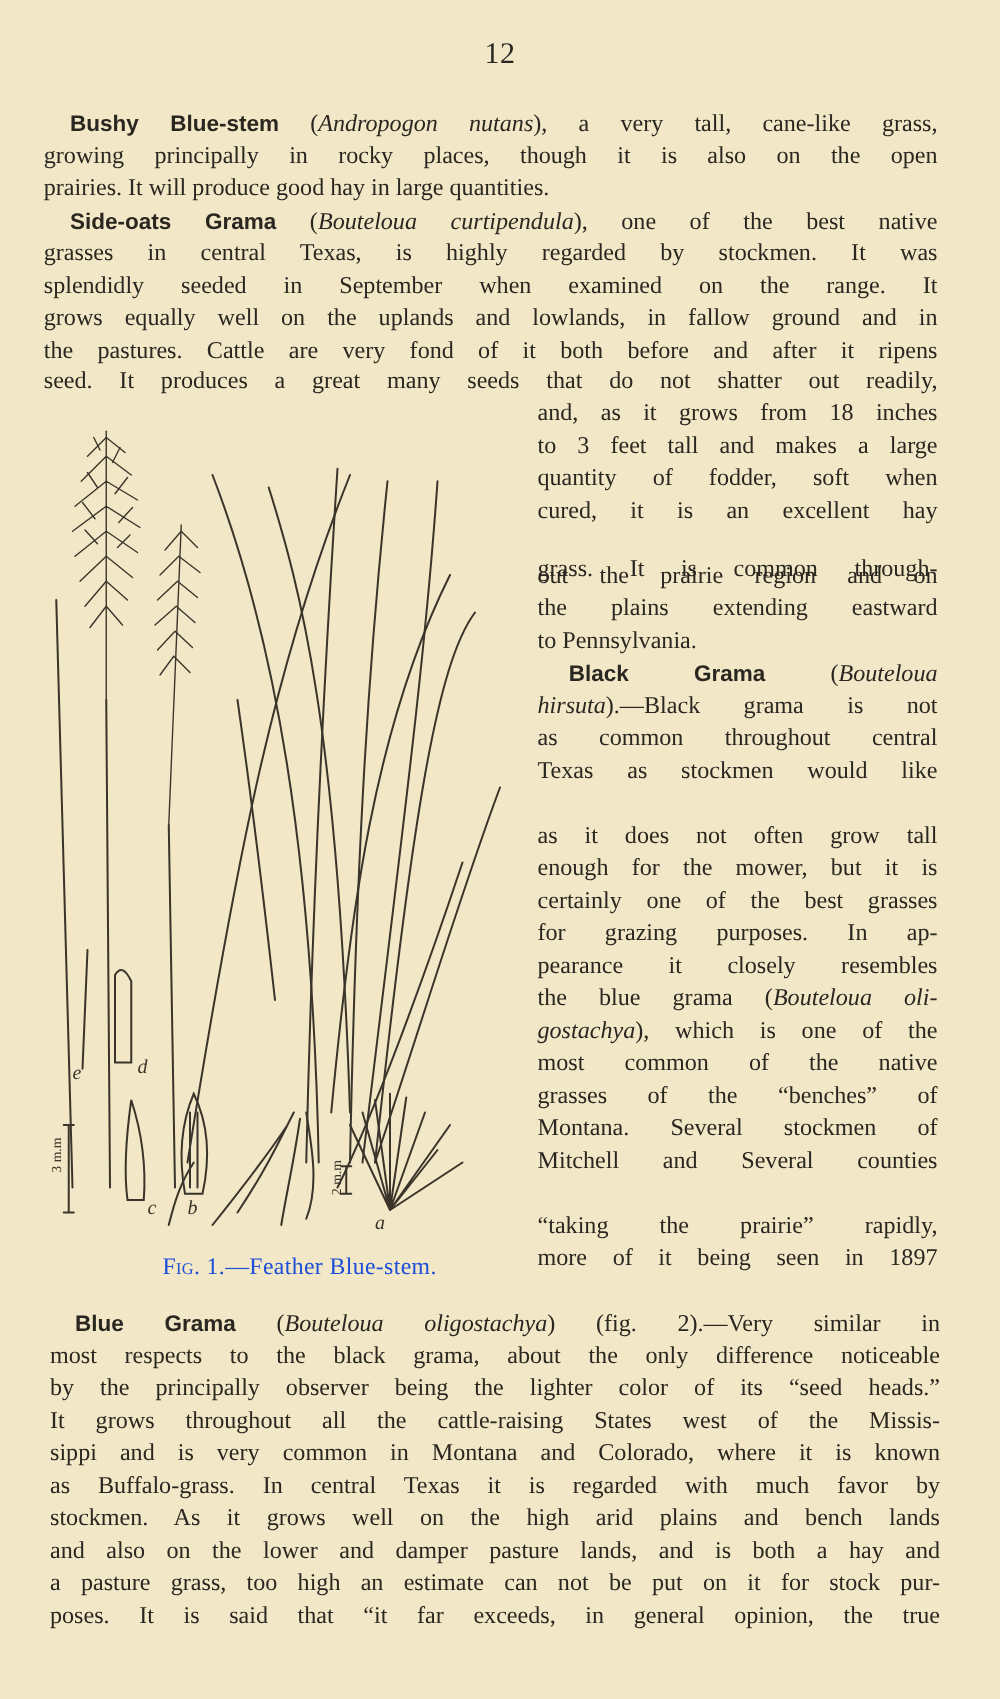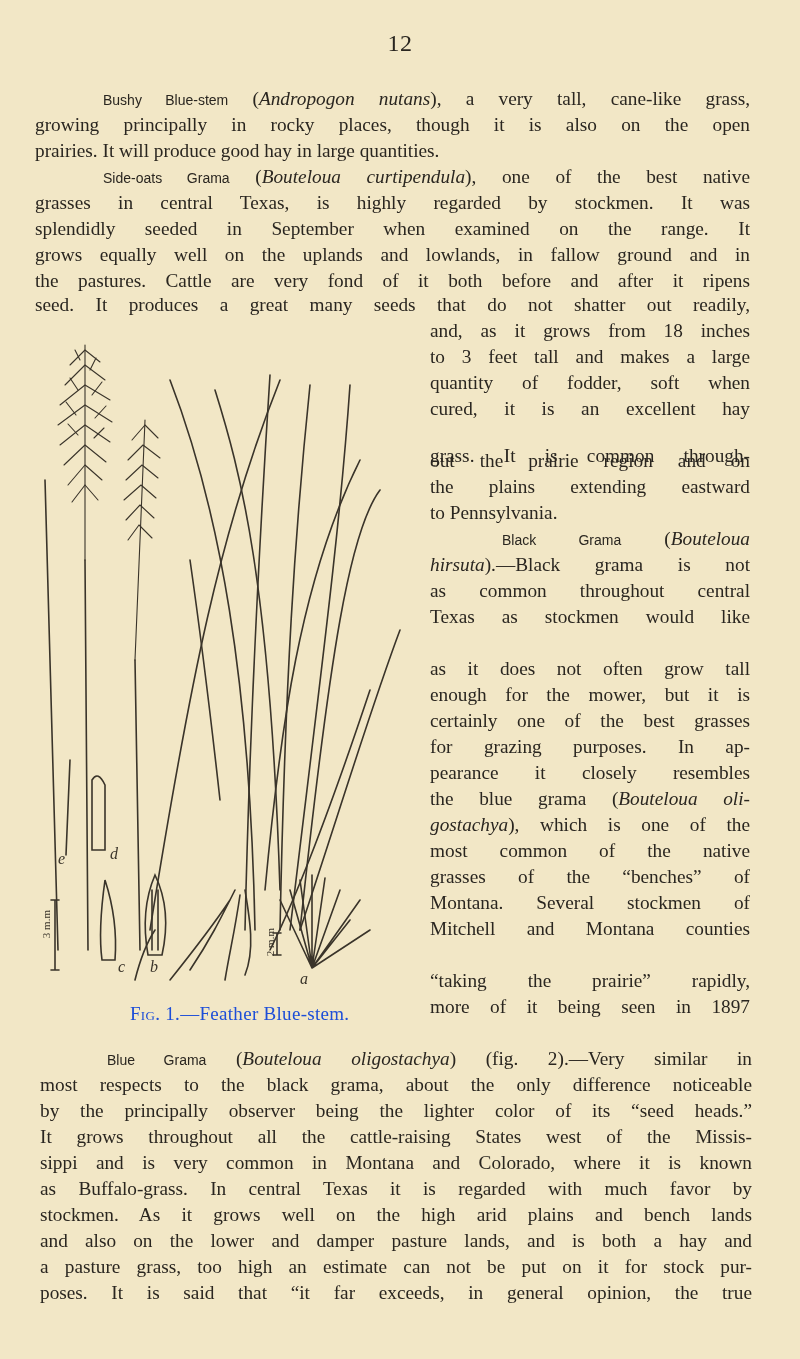--- a/index.html
+++ b/index.html
@@ -19,21 +19,21 @@
     position: absolute; font-size: 19.3px; line-height: 26px; white-space: nowrap;
     text-align: justify; text-align-last: justify; transform-origin: left top;
   }
   .line.last { text-align-last: left; }
   .full { left: 35px; width: 715px; }
   .indent { left: 56px; width: 694px; }
   .col { left: 430px; width: 320px; }
   .colindent { left: 455px; width: 295px; }
   .wide-r { left: 40px; width: 712px; }
   .wide-i { left: 60px; width: 692px; }
-  .b { font-family: "Liberation Sans", "DejaVu Sans", sans-serif; font-weight: normal; font-size: 14px; margin-left: 47px; }
+  .b { font-family: "Liberation Sans", "DejaVu Sans", sans-serif; font-weight: bold; font-size: 18px; }
   .i { font-style: italic; }
   .caption {
     position: absolute; left: 130px; top: 1003px; font-size: 19px;
     letter-spacing: 0.3px; color: #1d4ed8;
   }
   .caption .sc { font-variant: small-caps; }
   .figure { position: absolute; left: 40px; top: 330px; width: 390px; height: 670px; }
   .figure svg { width: 100%; height: 100%; }
   .flabel { position: absolute; font-style: italic; font-size: 16px; color: #3a342a; }
   .scale { position: absolute; font-size: 11px; color: #3a342a; writing-mode: vertical-rl; transform: rotate(180deg); }
@@ -87,21 +87,21 @@
   <div class="line col" style="top:760px">pearance it closely resembles</div>
   <div class="line col" style="top:786px">
     <span>the blue grama (</span><span class="i">Bouteloua oli-</span>
   </div>
   <div class="line col" style="top:812px">
     <span class="i">gostachya</span><span>), which is one of the</span>
   </div>
   <div class="line col" style="top:838px">most common of the native</div>
   <div class="line col" style="top:864px">grasses of the “benches” of</div>
   <div class="line col" style="top:890px">Montana.  Several stockmen of</div>
-  <div class="line col" style="top:916px">Mitchell and Montana counties</div>
+  <div class="line col" style="top:916px">Mitchell and Several counties</div>
   <div class="line col" style="top:968px">“taking the prairie” rapidly,</div>
   <div class="line col" style="top:994px">more of it being seen in 1897</div>
 
   <div class="line wide-i" style="top:1046px">
     <span class="b">Blue Grama</span>
     (<span class="i">Bouteloua oligostachya</span>)<span> (fig. 2).—Very similar in</span>
   </div>
   <div class="line wide-r" style="top:1072px">most respects to the black grama, about the only difference noticeable</div>
   <div class="line wide-r" style="top:1098px">by the principally observer being the lighter color of its “seed heads.”</div>
   <div class="line wide-r" style="top:1124px">It grows throughout all the cattle-raising States west of the Missis-</div>

